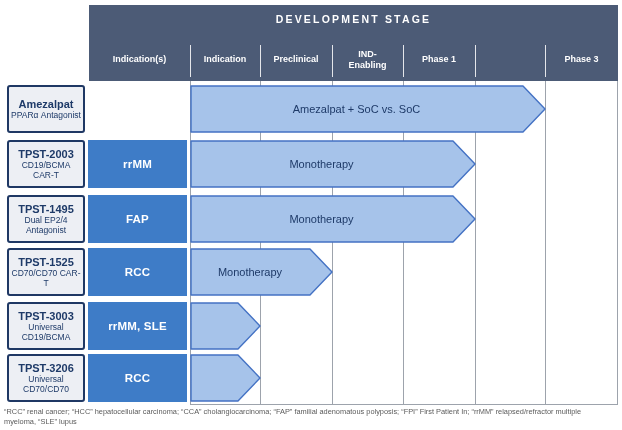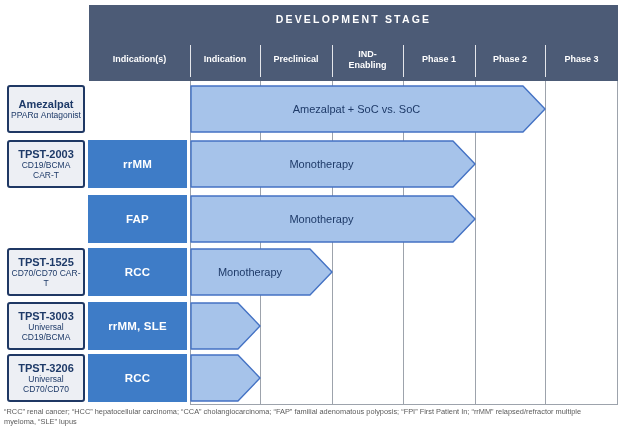--- a/index.html
+++ b/index.html
@@ -63,21 +63,20 @@
 <div id="stage">
 
   <div class="dev-header">
     <div class="dev-title">DEVELOPMENT STAGE</div>
     <div class="col c0">Indication(s)</div>
     <div class="col c1">Indication</div>
     <div class="col c3">IND-
 Enabling</div>
     <div class="col c2">Preclinical</div>
     <div class="col c4">Phase 1</div>
-    <div class="col c5">Phase 2</div>
     <div class="col c6">Phase 3</div>
     <div class="sep s0"></div>
     <div class="sep s1"></div>
     <div class="sep s2"></div>
     <div class="sep s3"></div>
     <div class="sep s4"></div>
     <div class="sep s5"></div>
   </div>
 
   <div class="grid">
@@ -113,20 +112,24 @@
     <div class="indication">rrMM</div>
     <div class="arrow-holder" style="width: 287px;">
           <svg width="287" height="48" class="arrow-svg">
             <polygon points="1,1 263,1 285,24 263,47 1,47" fill="#A6C3EA" stroke="#4472C4" stroke-width="1.4" stroke-linejoin="round"></polygon>
           </svg>
       <div class="arrow-label" style="width: 263px;">Monotherapy</div>
     </div>
   </div>
 
   <div class="row" style="top: 195px;">
+    <div class="drug-box">
+      <div class="drug-name">TPST-1495</div>
+      <div class="drug-target">Dual EP2/4 Antagonist</div>
+    </div>
     <div class="indication">FAP</div>
     <div class="arrow-holder" style="width: 287px;">
           <svg width="287" height="48" class="arrow-svg">
             <polygon points="1,1 263,1 285,24 263,47 1,47" fill="#A6C3EA" stroke="#4472C4" stroke-width="1.4" stroke-linejoin="round"></polygon>
           </svg>
       <div class="arrow-label" style="width: 263px;">Monotherapy</div>
     </div>
   </div>
 
   <div class="row" style="top: 248px;">

